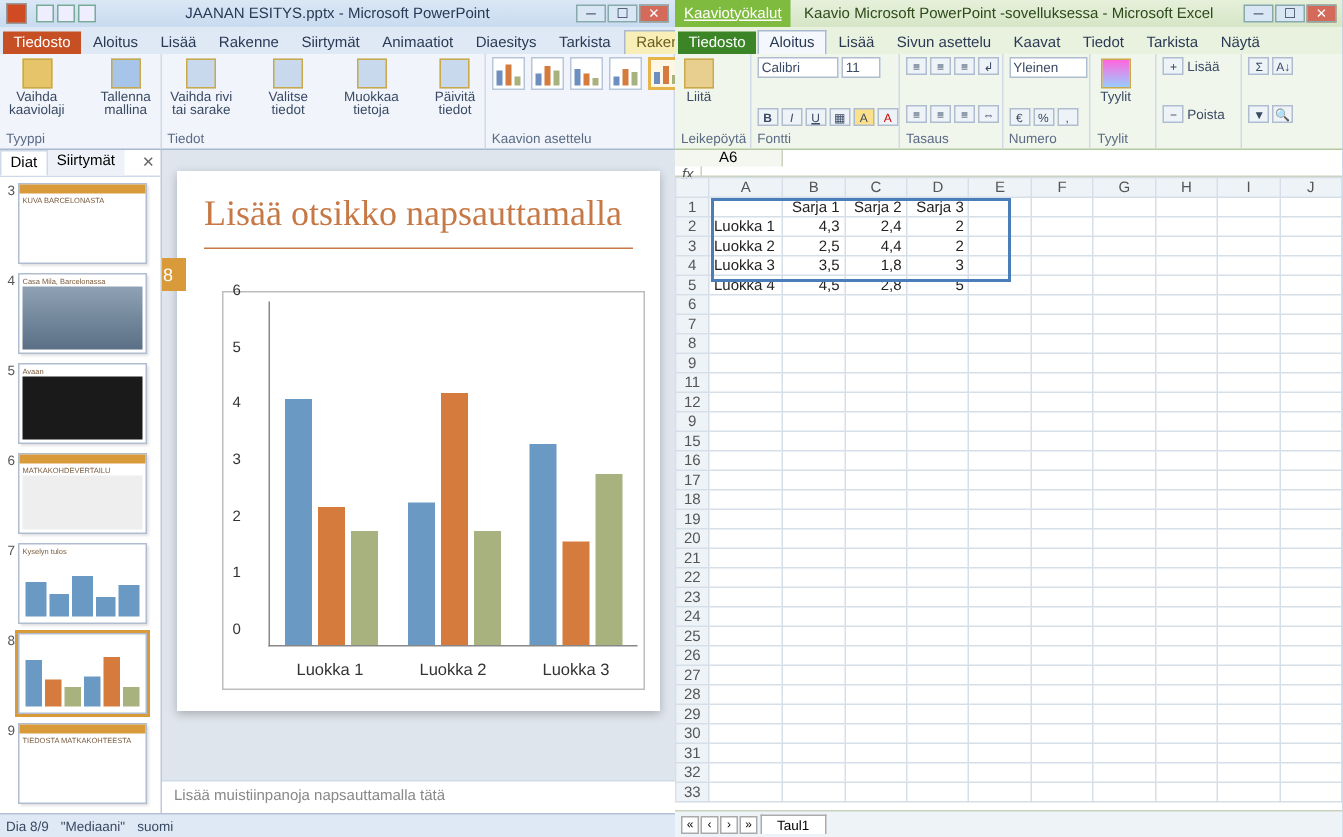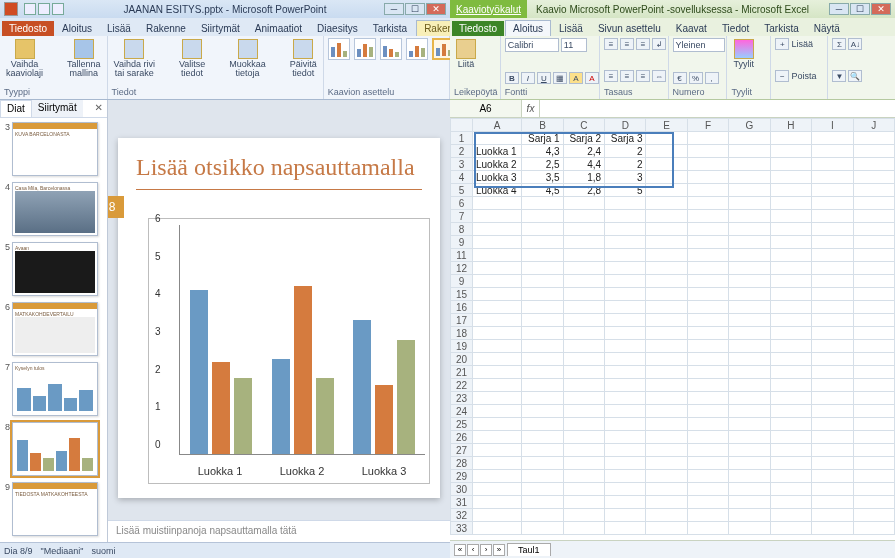--- a/index.html
+++ b/index.html
@@ -57,42 +57,42 @@
   .thumb .n{width:8px;font-size:9px;color:#555;text-align:right;}
   .thumb .sld{width:86px;height:54px;background:#fff;border:1px solid #b0bdd0;font-size:5px;color:#7a5c3f;display:flex;flex-direction:column;padding:2px;box-shadow:1px 1px 2px rgba(0,0,0,.15);}
   .thumb.cur .sld{outline:2px solid #d99a3a;}
   .thumb .stripe{height:6px;background:#d99a3a;margin:-2px -2px 2px -2px;}
   .miniimg{flex:1;background:#ccc;}
   .minibars{flex:1;display:flex;align-items:flex-end;gap:2px;padding:2px;}
   .minibars div{flex:1;}
 
   .slide-area{flex:1;display:flex;flex-direction:column;background:#dfe5ed;}
   .canvas{flex:1;padding:14px 10px 4px 10px;overflow:hidden;}
-  .slide{width:100%;height:360px;background:#fff;box-shadow:0 2px 6px rgba(0,0,0,.25);position:relative;margin-top:24px;}
+  .slide{width:100%;height:360px;background:#fff;box-shadow:0 2px 6px rgba(0,0,0,.25);position:relative;}
   .slide .titleph{font-size:24px;color:#c67946;padding:16px 18px 8px 18px;font-family:Georgia,serif;}
   .slide .hr{height:1px;background:#c67946;margin:0 18px;}
   .slide .badge{position:absolute;left:-18px;top:58px;width:24px;height:22px;background:#d99a3a;color:#fff;font-size:12px;display:flex;align-items:center;justify-content:center;}
   .chartbox{position:absolute;left:30px;top:80px;right:10px;bottom:14px;border:1px solid #bdbdbd;}
   .chart{position:absolute;left:30px;right:4px;top:6px;bottom:28px;border-left:1px solid #888;border-bottom:1px solid #888;}
   .yt{position:absolute;left:6px;font-size:10px;color:#333;transform:translateY(-50%);}
   .bars{position:absolute;left:0;right:0;bottom:0;top:0;display:flex;}
   .cluster{flex:1;display:flex;align-items:flex-end;justify-content:center;gap:4px;}
   .bar{width:18px;}
   .s1{background:#6a9ac4;}
   .s2{background:#d57b3e;}
   .s3{background:#a7b27e;} 
   .xlabels{position:absolute;left:30px;right:4px;bottom:6px;display:flex;}
   .xlabels div{flex:1;text-align:center;font-size:11px;color:#333;}
   .notes{height:22px;background:#fff;border-top:1px solid #cfd9e8;font-size:10px;color:#888;padding:4px 8px;}
 
   .statusbar{height:16px;background:#dfe9f5;border-top:1px solid #b5c3d8;display:flex;align-items:center;font-size:9px;color:#3a4a63;padding:0 4px;gap:8px;}
 
   
   .xl-body{flex:1;display:flex;flex-direction:column;background:#fff;}
-  .namebox-row{height:18px;display:flex;border-bottom:1px solid #c9d3c0;}
+  .namebox-row{height:18px;display:flex;border-bottom:1px solid #c9d3c0;flex-direction:column;}
   .namebox{width:72px;border-right:1px solid #c9d3c0;display:flex;align-items:center;justify-content:center;font-size:10px;background:#f3f7ef;}
   .fx{width:18px;display:flex;align-items:center;justify-content:center;font-size:10px;font-style:italic;color:#555;border-right:1px solid #c9d3c0;}
   .formula{flex:1;background:#fff;}
   .grid{flex:1;position:relative;overflow:hidden;font-size:10px;color:#222;}
   table.sheet{border-collapse:collapse;width:100%;}
   table.sheet th,table.sheet td{border:1px solid #d6dfe8;height:13px;padding:0 3px;text-align:right;min-width:40px;white-space:nowrap;}
   table.sheet th{background:#eef3f8;font-weight:normal;text-align:center;color:#555;}
   table.sheet th.rh{width:22px;min-width:22px;text-align:center;}
   table.sheet td.lab{text-align:left;}
   table.sheet tr.sel td:first-child{outline:2px solid #333;outline-offset:-2px;}

